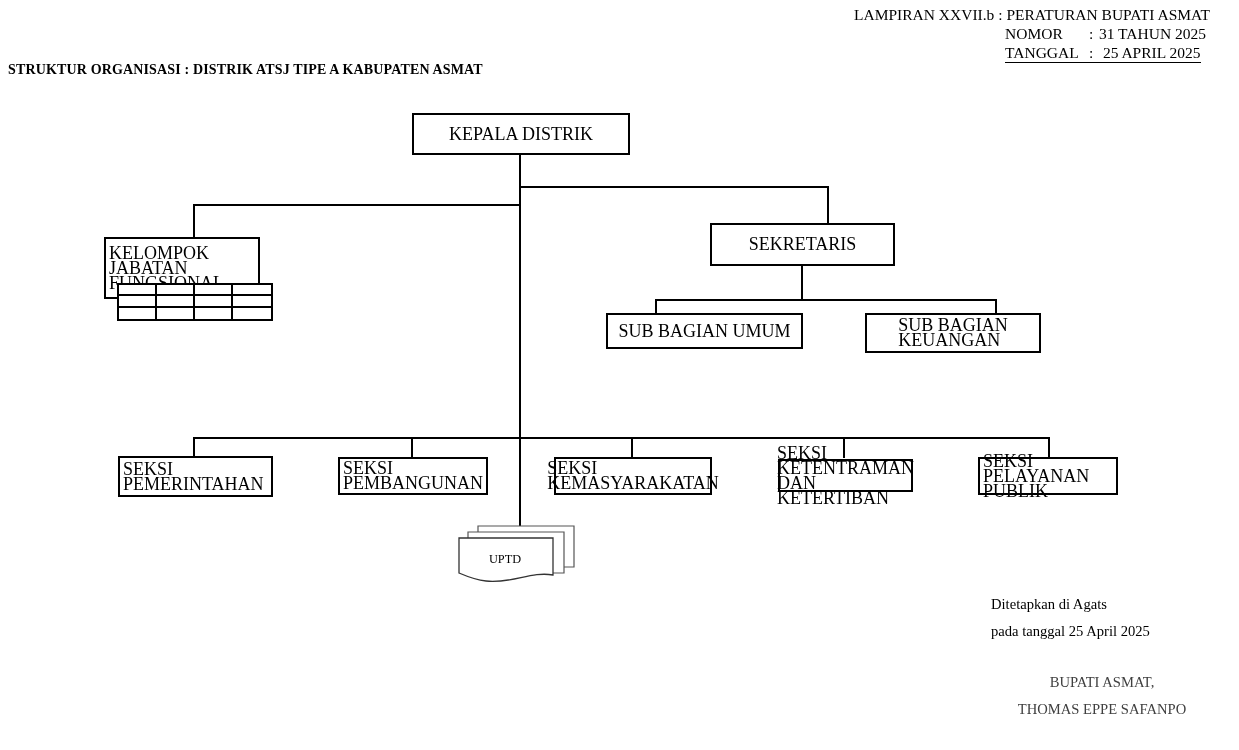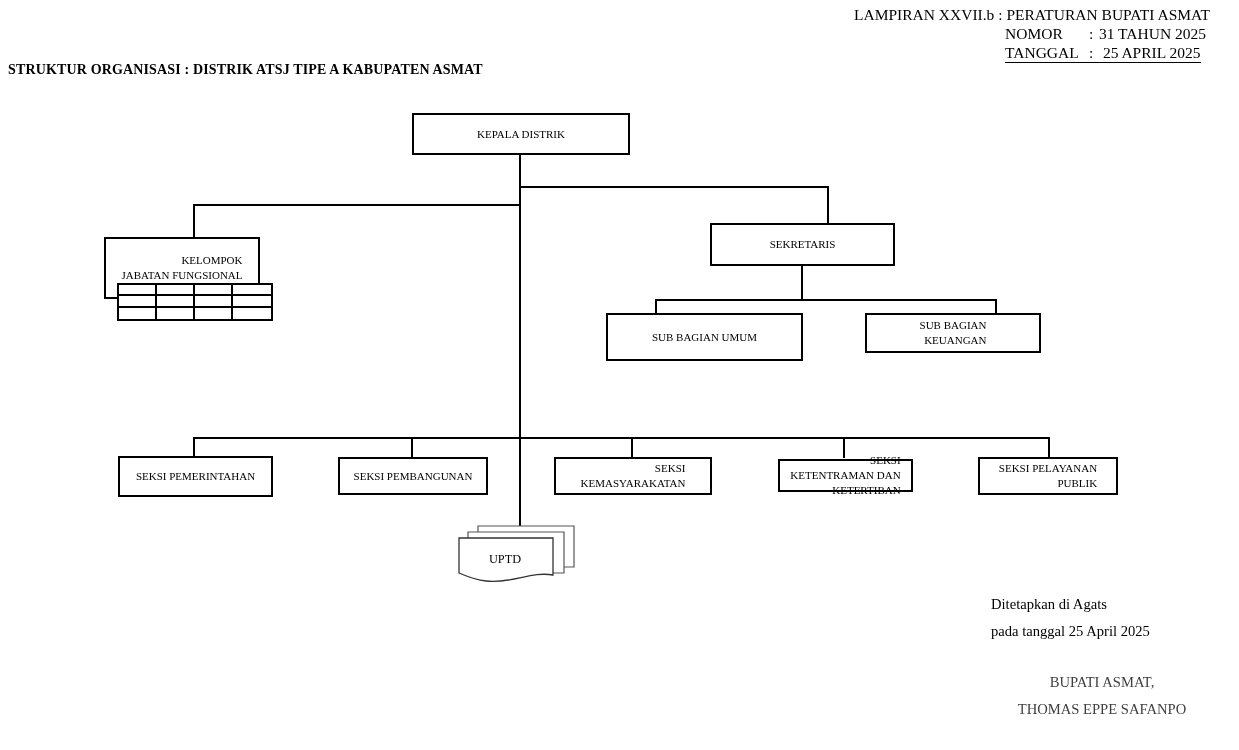--- a/index.html
+++ b/index.html
@@ -52,22 +52,22 @@
 
   
   .node {
     position: absolute;
     border: 2.2px solid #000000;
     background: #ffffff;
     box-sizing: border-box;
     display: flex;
     align-items: center;
     justify-content: center;
-    text-align: right;
-    font-size: 11px;
+    text-align: left;
+    font-size: 18px;
     line-height: 15px;
     z-index: 3;
   }
   .node .node-label {
     display: block;
     white-space: pre-line;
     padding: 0 3px;
   }
   .node.overflow { overflow: visible; }
 
@@ -195,21 +195,21 @@
   <div class="cell last-row"></div>
   <div class="cell last-row"></div>
   <div class="cell last-row"></div>
   <div class="cell last-col last-row"></div>
 </div>
 
 <div class="node" style="left:710px; top:223px; width:185px; height:43px;">
   <span class="node-label">SEKRETARIS</span>
 </div>
 
-<div class="node" style="left:606px; top:313px; width:197px; height:48px;">
+<div class="node" style="left:606px; top:313px; width:197px; height:36px;">
   <span class="node-label">SUB BAGIAN UMUM</span>
 </div>
 
 <div class="node" style="left:865px; top:313px; width:176px; height:40px;">
   <span class="node-label">SUB BAGIAN
 KEUANGAN</span>
 </div>
 
 <div class="node" style="left:118px; top:456px; width:155px; height:41px;">
   <span class="node-label">SEKSI   PEMERINTAHAN</span>

